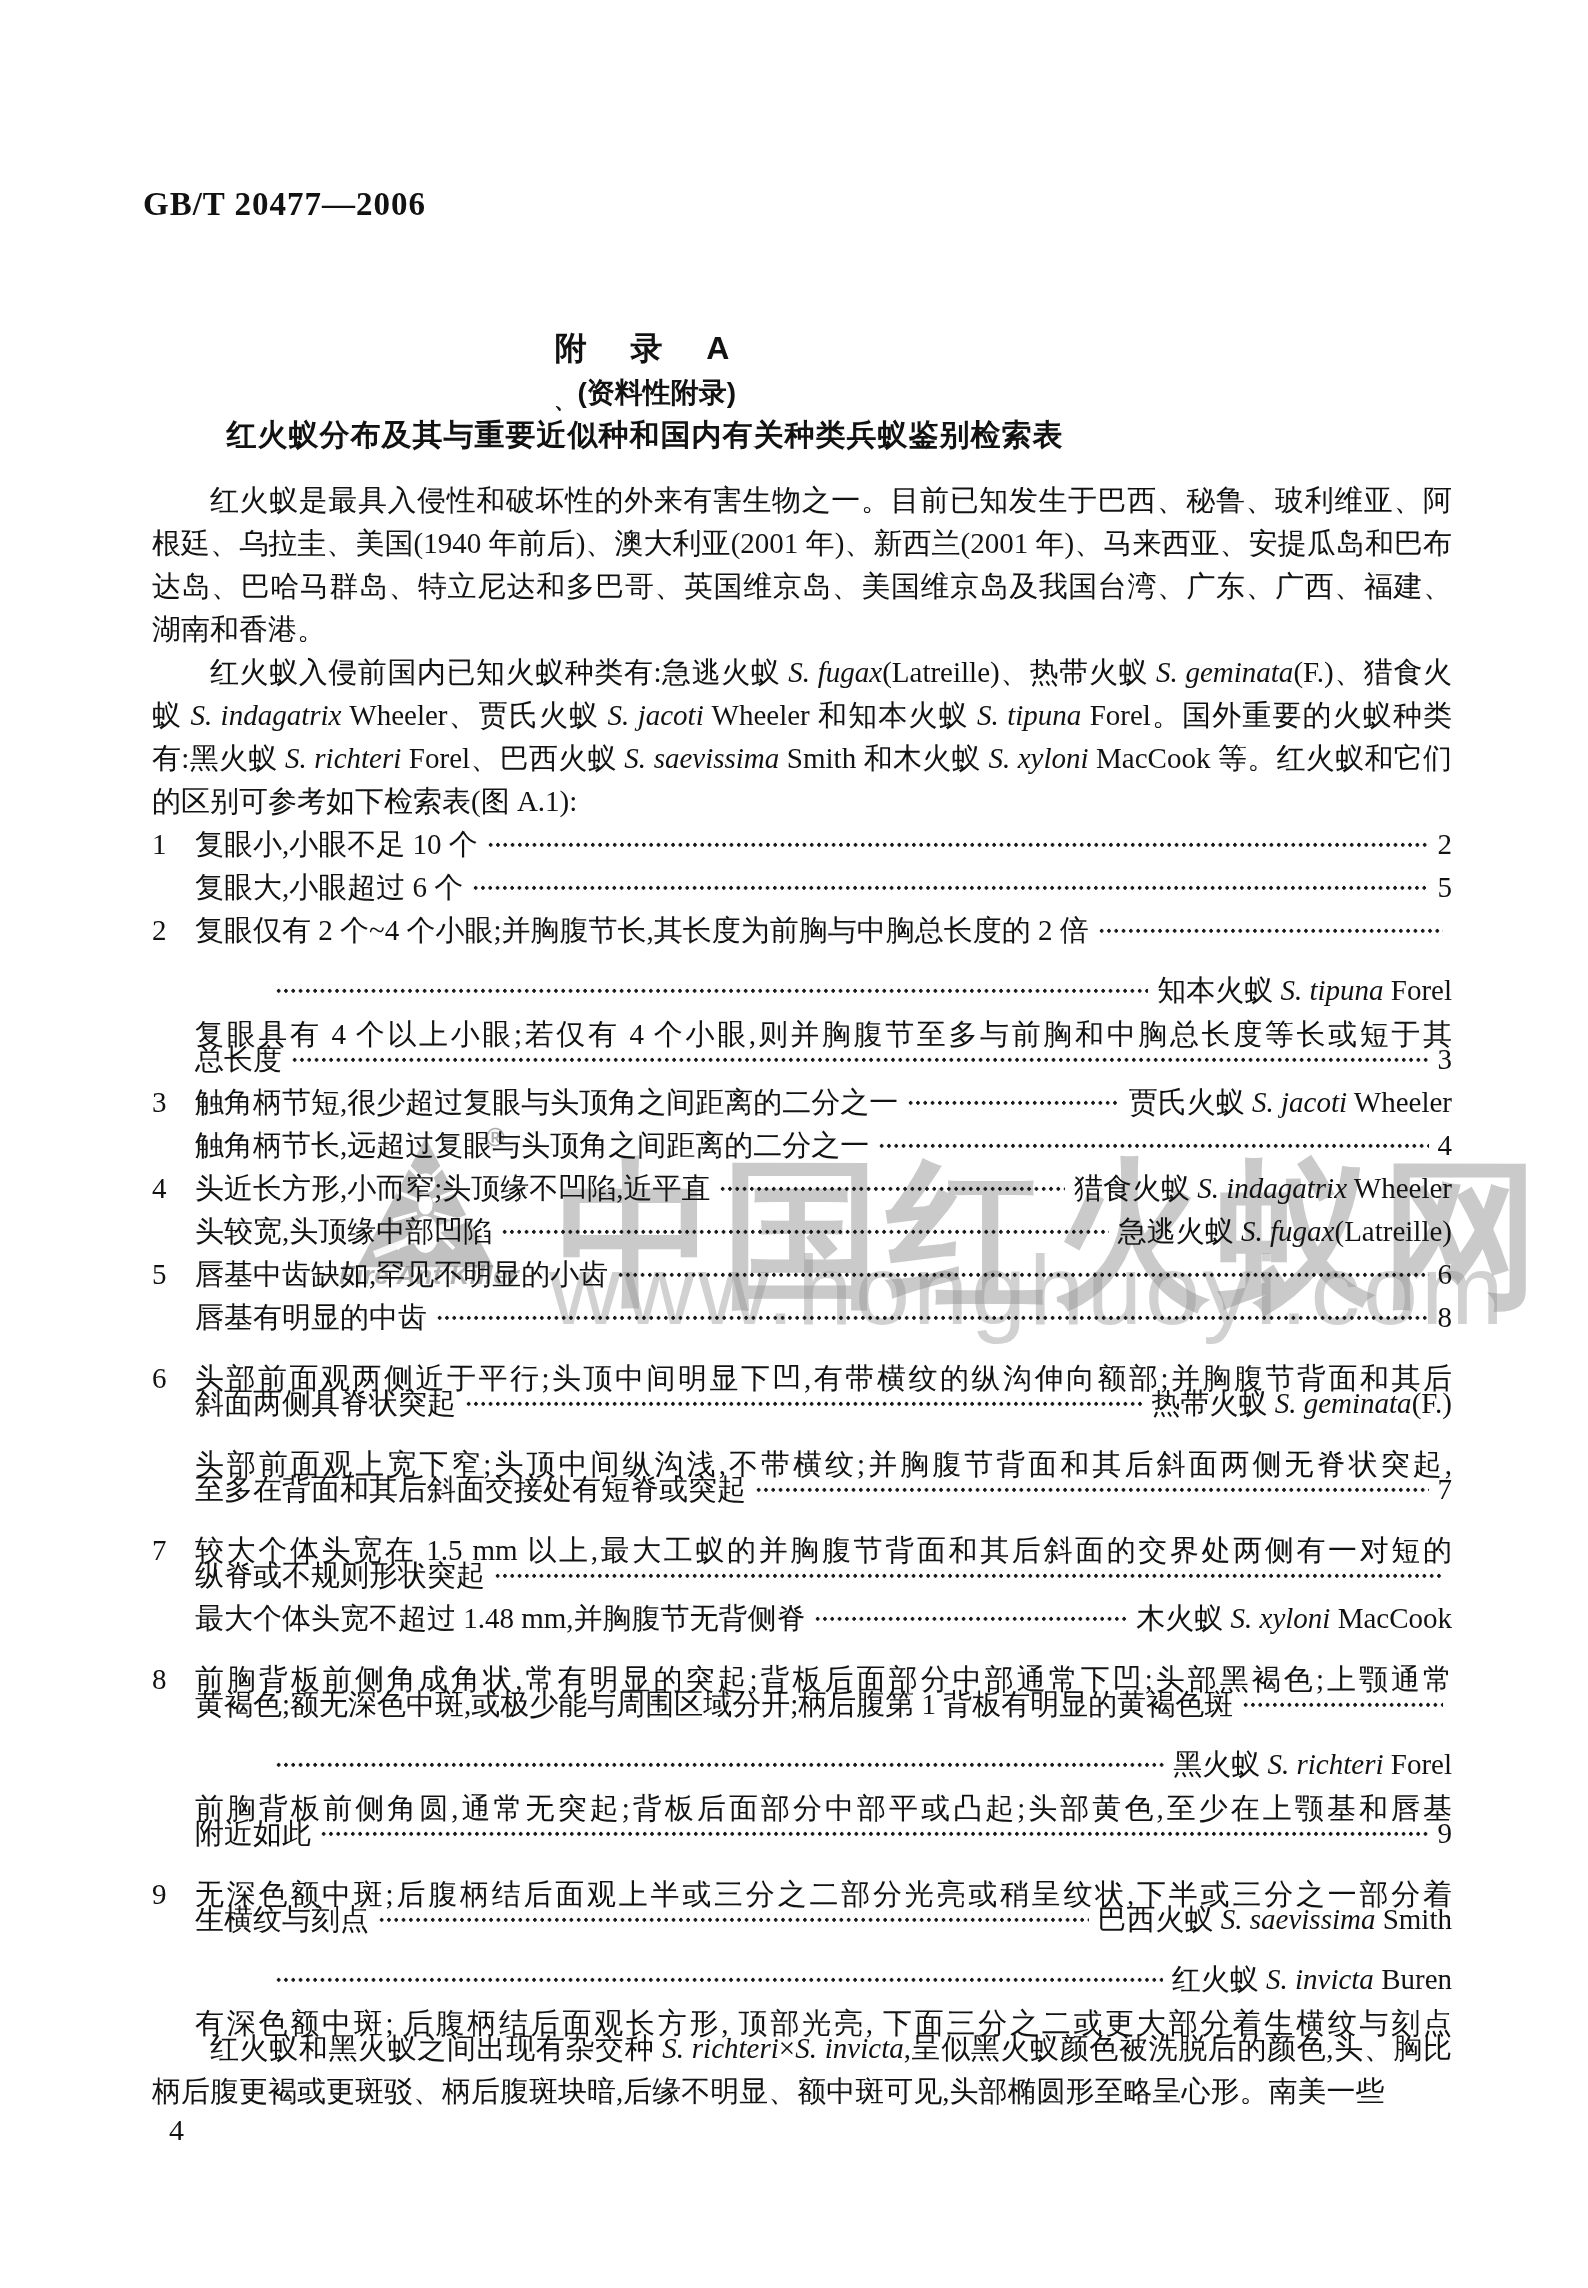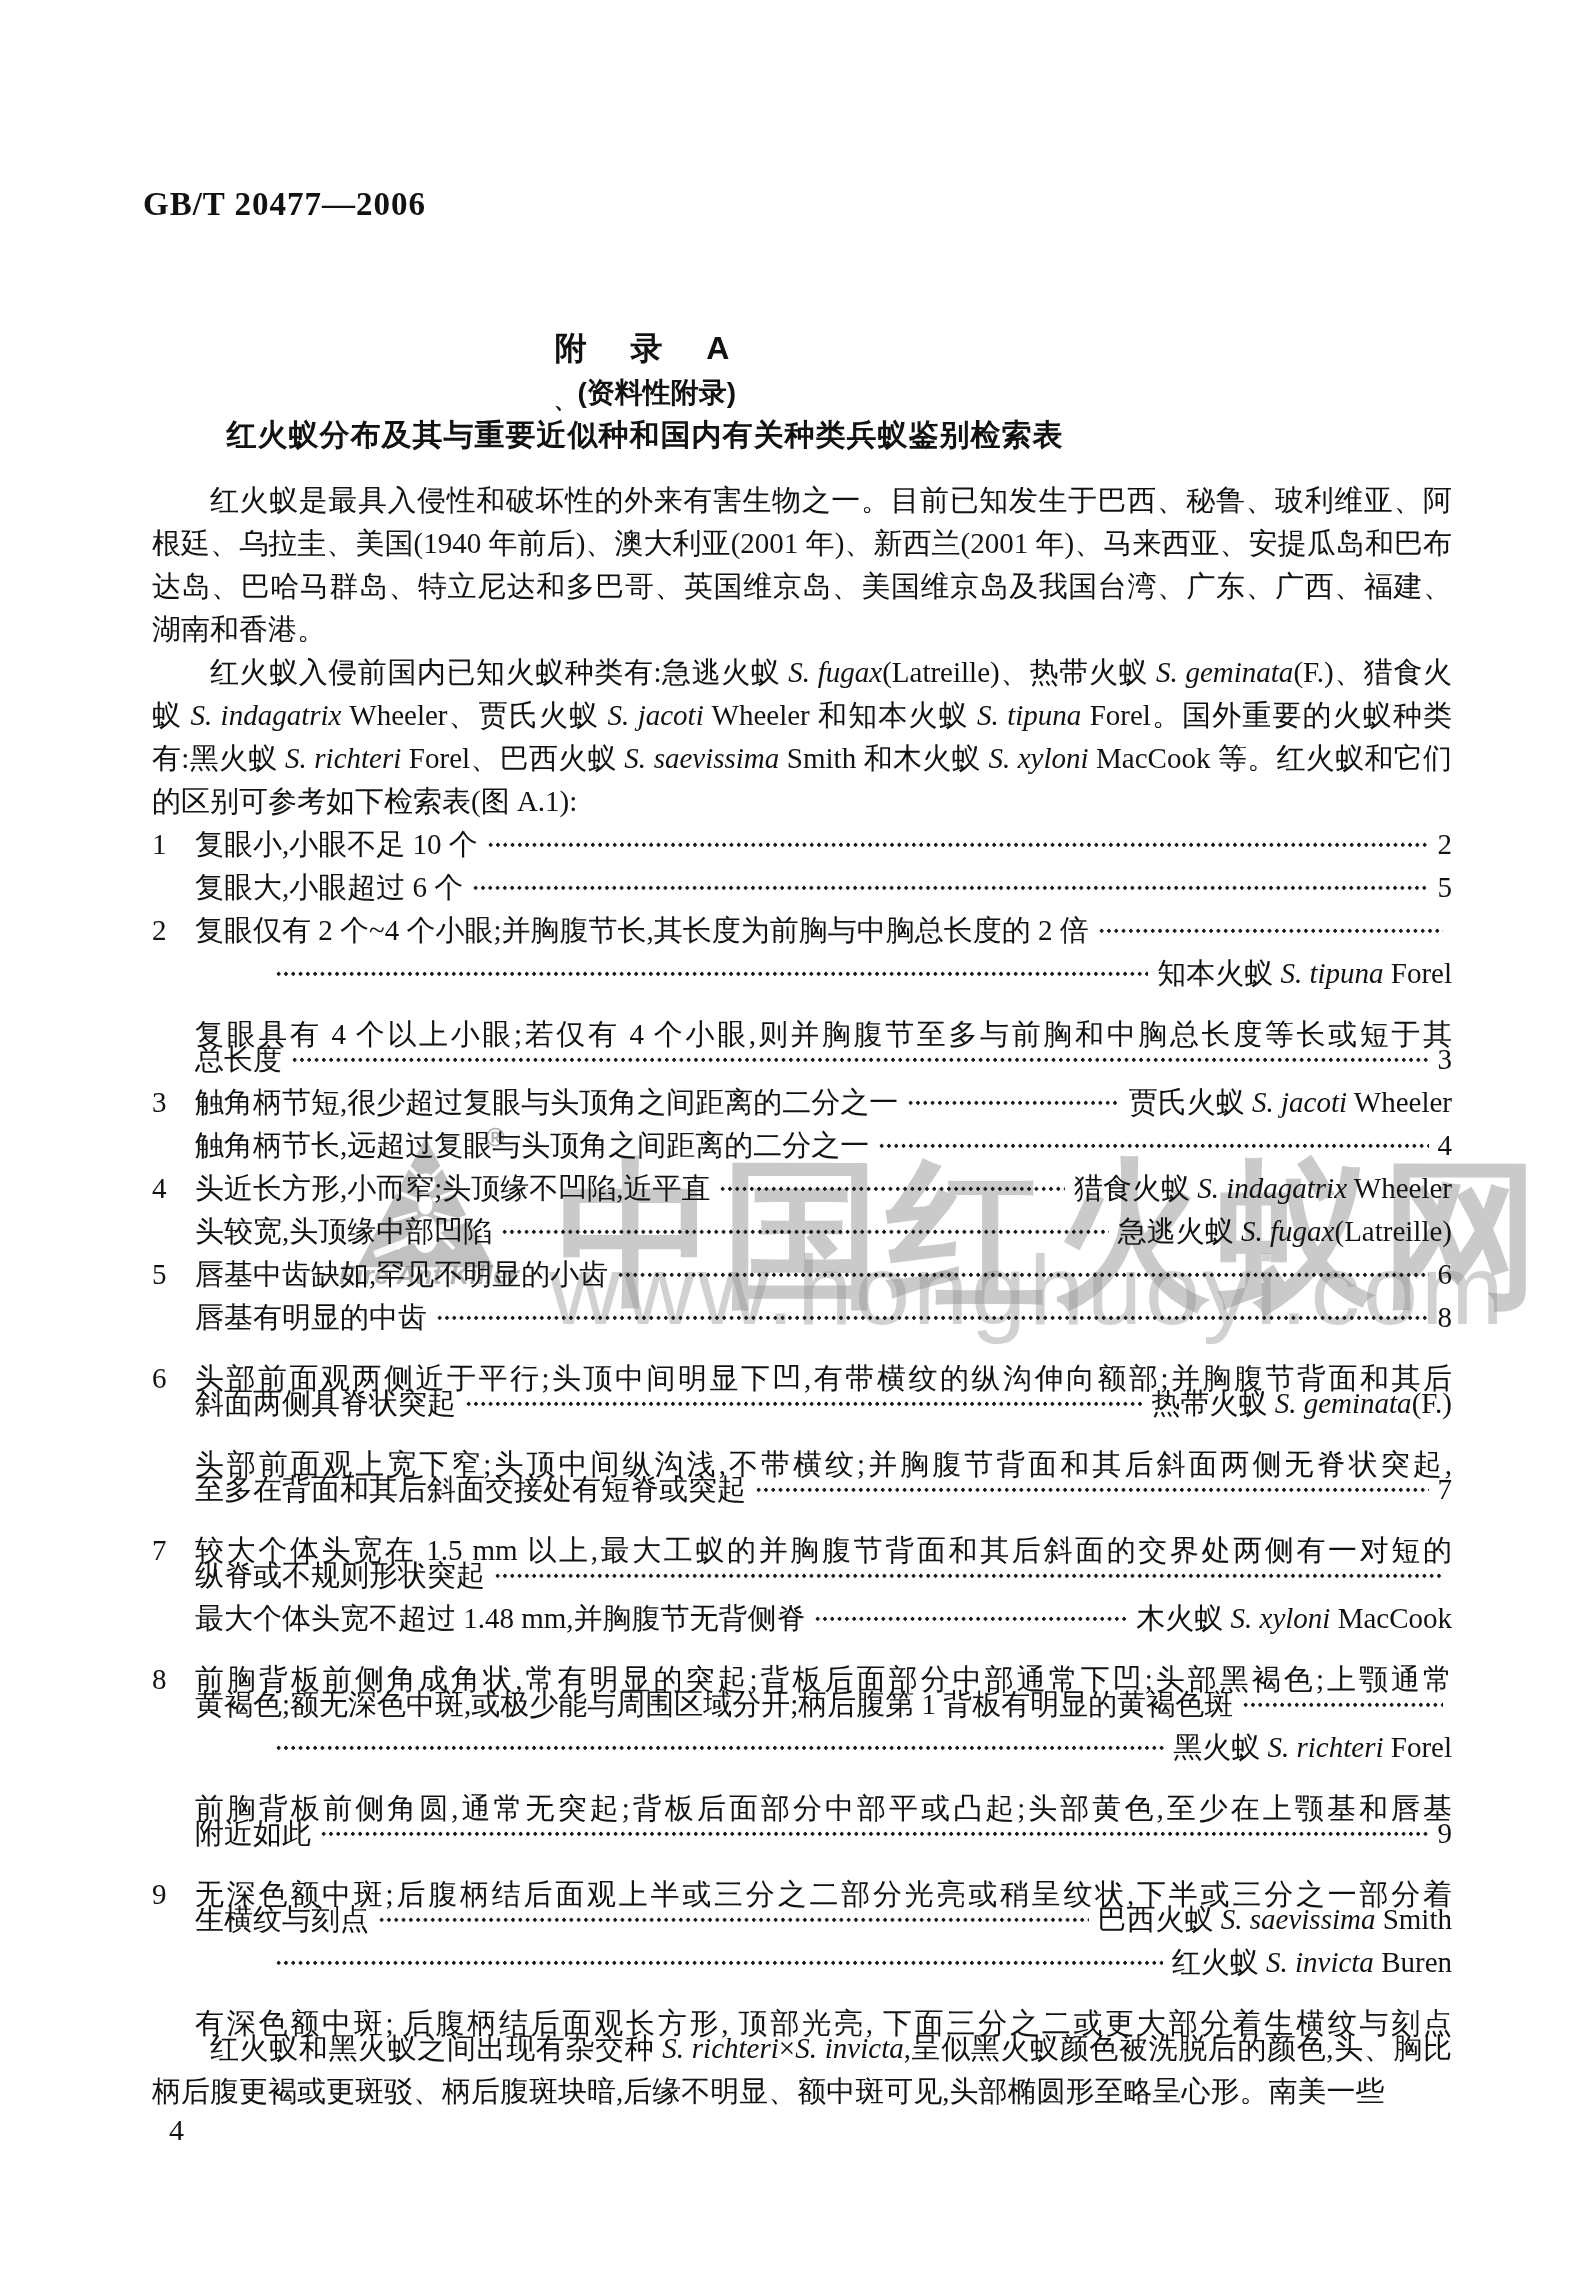--- a/index.html
+++ b/index.html
@@ -27,21 +27,21 @@
   .content{
     position:absolute;left:152px;top:479px;width:1300px;z-index:2;
     font-size:29px;line-height:43px;
   }
   p.intro,p.closing{margin:0;text-align:justify;text-indent:2em;}
   
   .key-row{display:flex;align-items:baseline;height:43px;}
   .key-num{flex:0 0 43px;}
   .key-body{flex:1;display:flex;align-items:baseline;min-width:0;}
   .key-body.justify{display:block;text-align:justify;text-align-last:justify;margin-top:18px;}
-  .key-body.indent{padding-left:71px;}
+  .key-body.indent{padding-left:71px;margin-top:17px;}
   .pre,.post{white-space:nowrap;}
   .leader{
     flex:1 1 auto;min-width:29px;height:13.7px;align-self:center;margin:0 8.8px;
     background-image:radial-gradient(circle,#171717 1.7px,transparent 1.9px);
     background-size:7.3px 13.7px;background-repeat:repeat-x;background-position:left center;
   }
   .sci{font-style:italic;}
   
   .watermark{position:absolute;inset:0;z-index:1;pointer-events:none;}
   .wm-cn{

